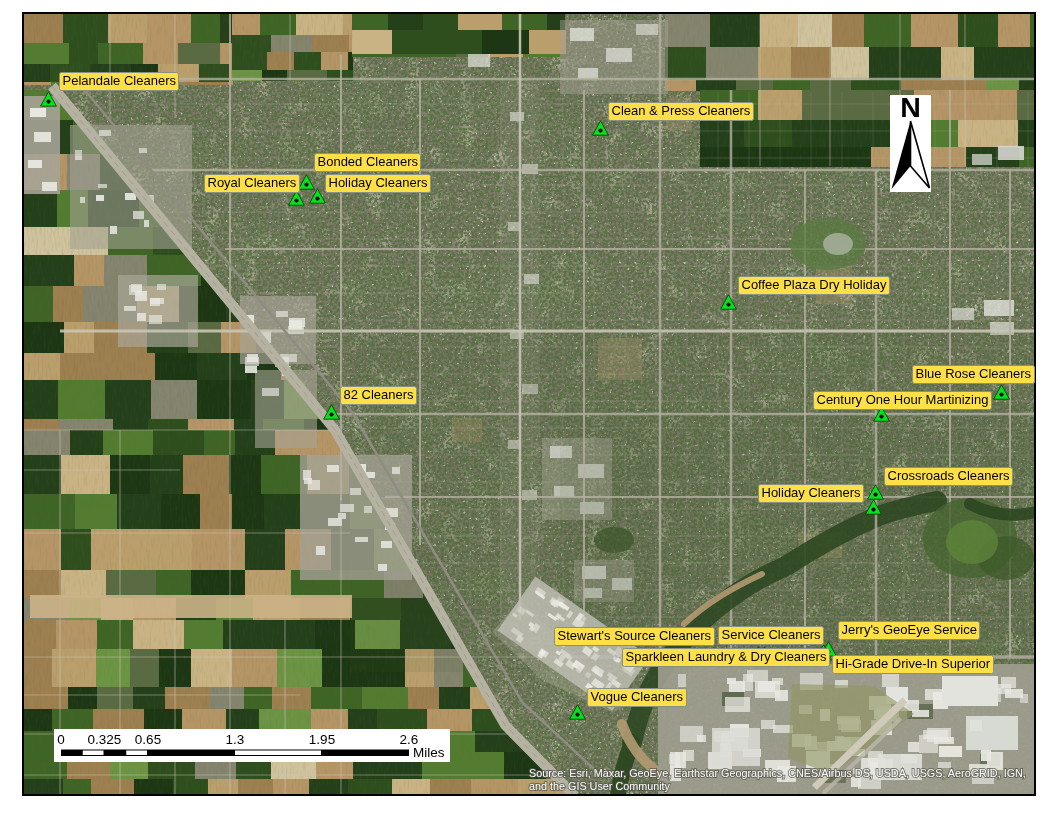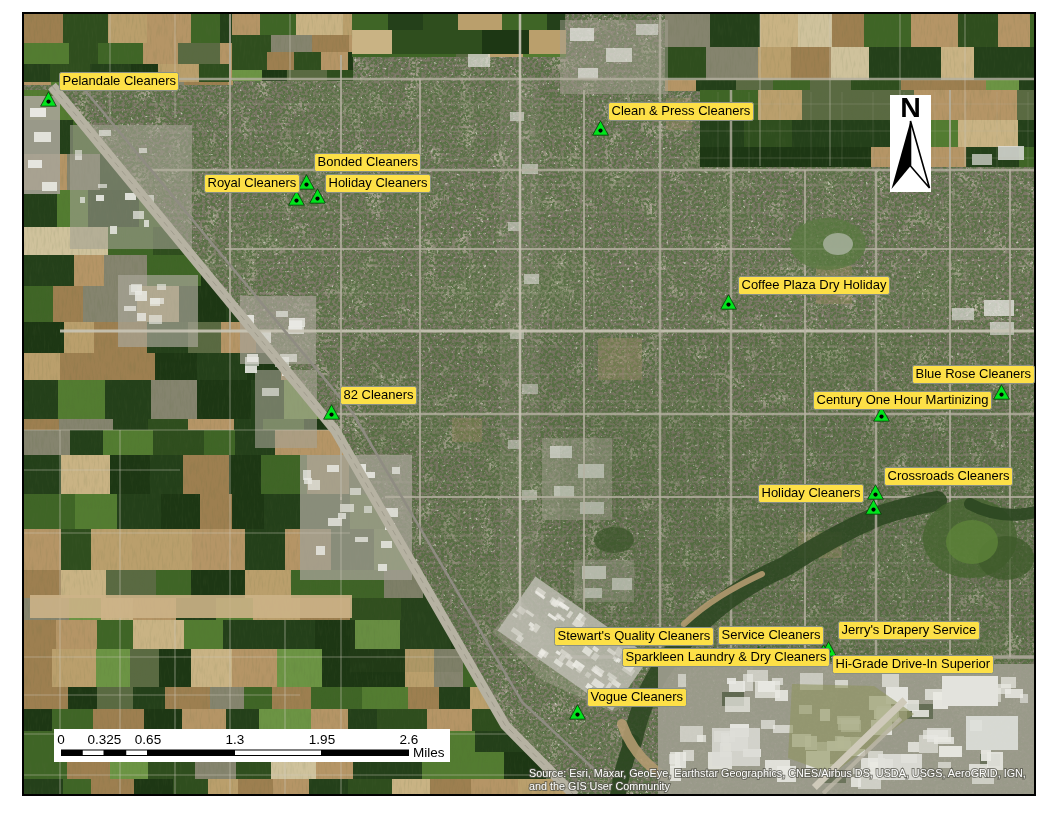--- a/index.html
+++ b/index.html
@@ -1007,25 +1007,25 @@
 <div class="lbl" style="left:340px;top:386px">82 Cleaners</div>
 
 <div class="lbl" style="left:912px;top:365px">Blue Rose Cleaners</div>
 
 <div class="lbl" style="left:813px;top:391px">Century One Hour Martinizing</div>
 
 <div class="lbl" style="left:884px;top:467px">Crossroads Cleaners</div>
 
 <div class="lbl" style="left:758px;top:484px">Holiday Cleaners</div>
 
-<div class="lbl" style="left:554px;top:627px">Stewart's Quality Cleaners</div>
+<div class="lbl" style="left:554px;top:627px">Stewart's Source Cleaners</div>
 
 <div class="lbl" style="left:718px;top:626px">Service Cleaners</div>
 
-<div class="lbl" style="left:838px;top:621px">Jerry's Drapery Service</div>
+<div class="lbl" style="left:838px;top:621px">Jerry's GeoEye Service</div>
 
 <div class="lbl" style="left:832px;top:655px">Hi-Grade Drive-In Superior</div>
 
 <div class="lbl" style="left:622px;top:648px">Sparkleen Laundry &amp; Dry Cleaners</div>
 
 <div class="lbl" style="left:587px;top:688px">Vogue Cleaners</div>
 
 <div style="position:absolute;left:890px;top:95px;width:41px;height:97px;background:#fff;z-index:40"></div>
 
 <svg style="position:absolute;left:890px;top:95px;z-index:41" width="41" height="97" viewBox="0 0 41 97">

